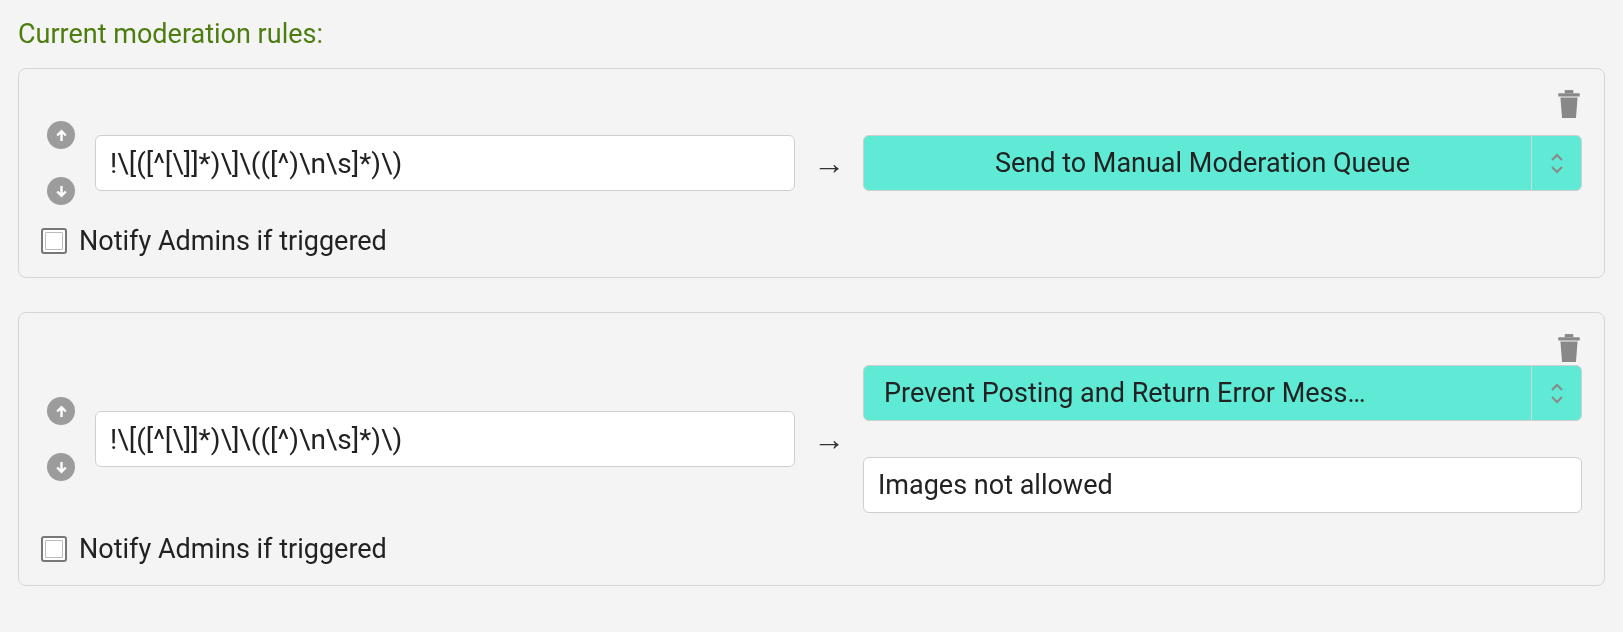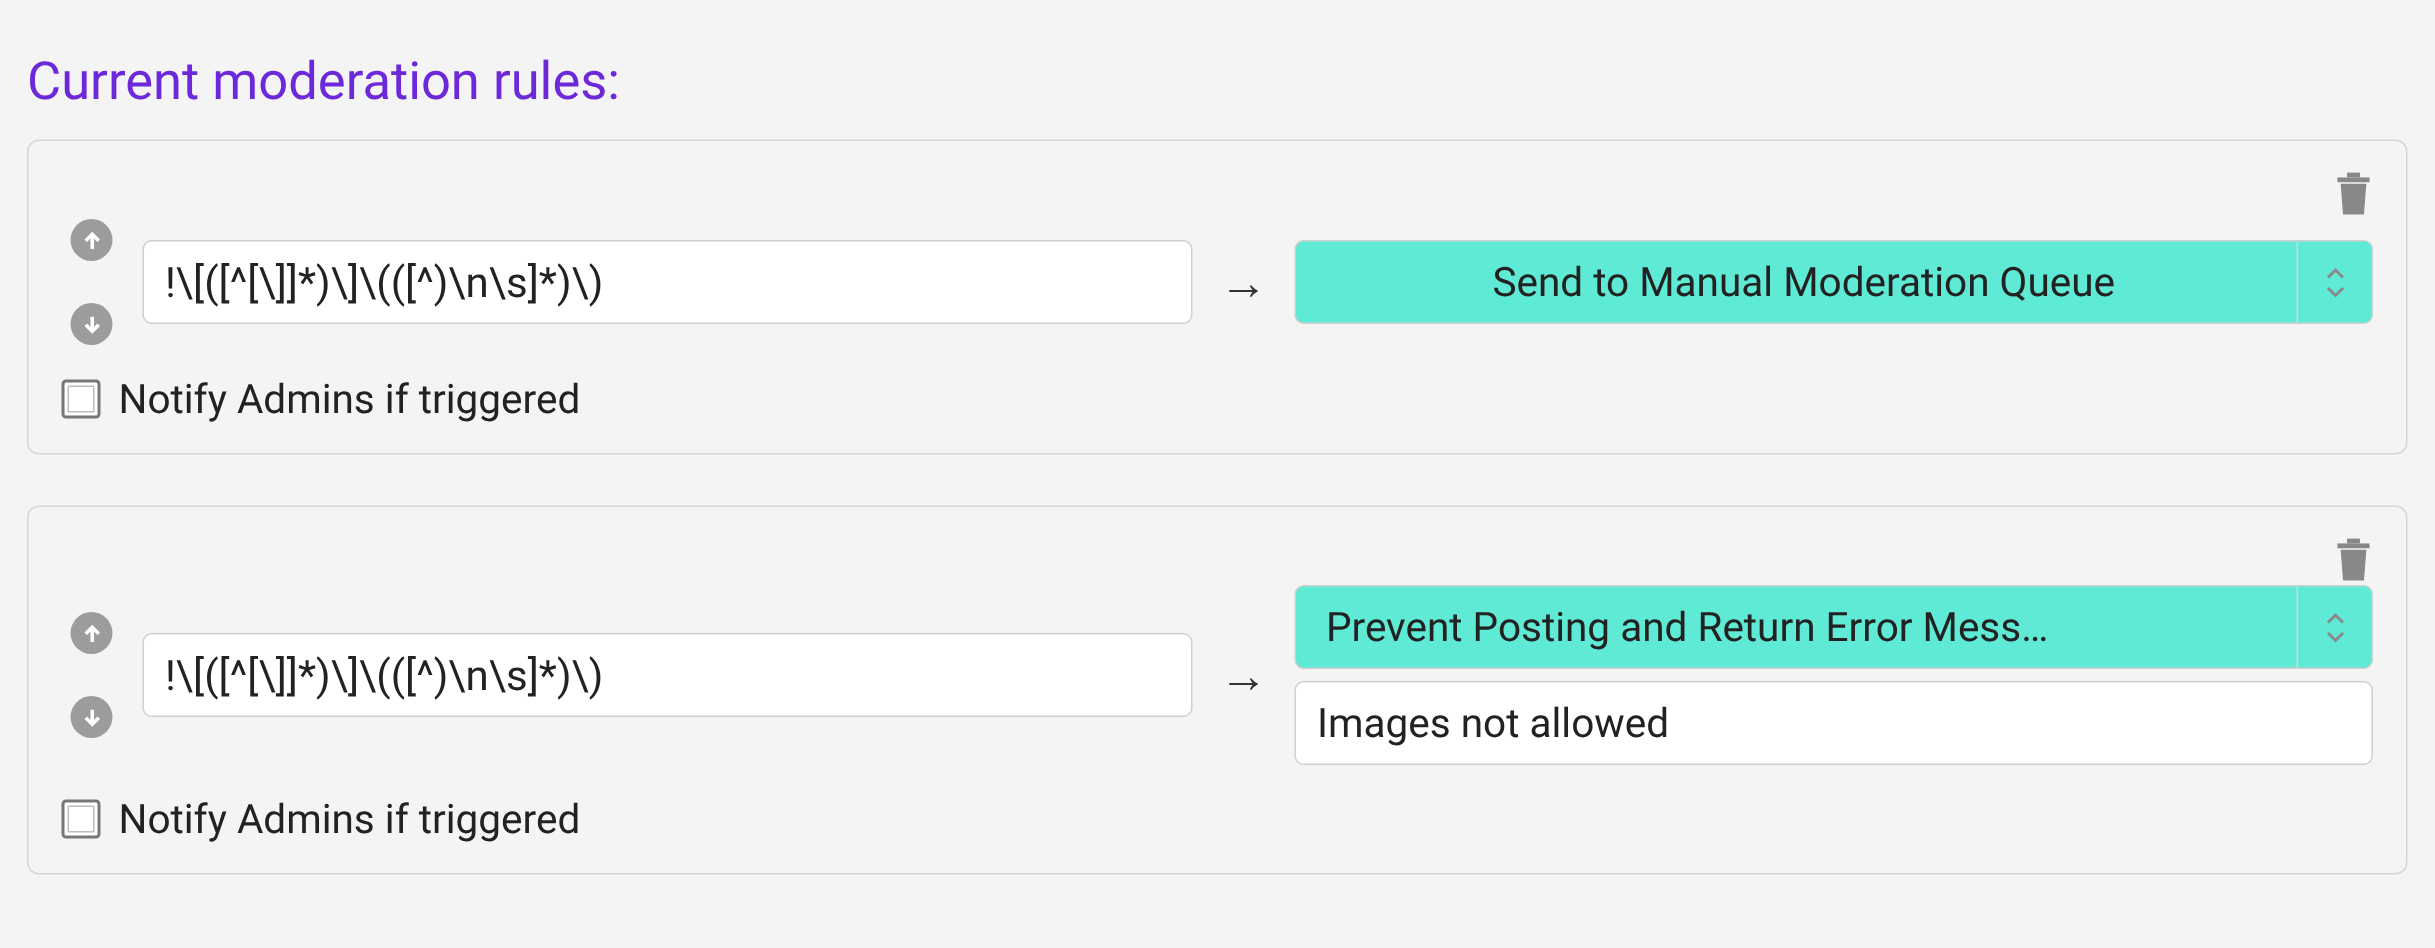--- a/index.html
+++ b/index.html
@@ -10,24 +10,24 @@
     padding: 0;
     background: #f4f4f4;
     font-family: -apple-system, BlinkMacSystemFont, "Segoe UI", Roboto, "Helvetica Neue", Arial, sans-serif;
     font-size: 26px;
     color: #222;
   }
   .container {
     padding: 14px 18px;
   }
   .heading {
-    font-size: 35px;
-    margin: 20px 0 18px 0;
+    font-size: 27px;
+    margin: 4px 0 18px 0;
     font-weight: 400;
-    color: #6d28d9;
+    color: #4d7c0f;
   }
   .rule-card {
     border: 1px solid #d6d6d6;
     border-radius: 8px;
     background: #f4f4f4;
     padding: 20px 22px 20px 22px;
     margin-bottom: 34px;
     position: relative;
   }
   .rule-top-row {
@@ -149,20 +149,21 @@
   }
   .message-input {
     height: 56px;
     border: 1px solid #cfcfcf;
     border-radius: 6px;
     background: #fff;
     font-size: 27px;
     padding: 0 14px;
     font-family: inherit;
     color: #222;
+    margin-top: 28px;
   }
   .notify-row {
     display: flex;
     align-items: center;
     justify-content: flex-start;
     gap: 12px;
     margin-top: 20px;
   }
   .checkbox {
     width: 26px;

